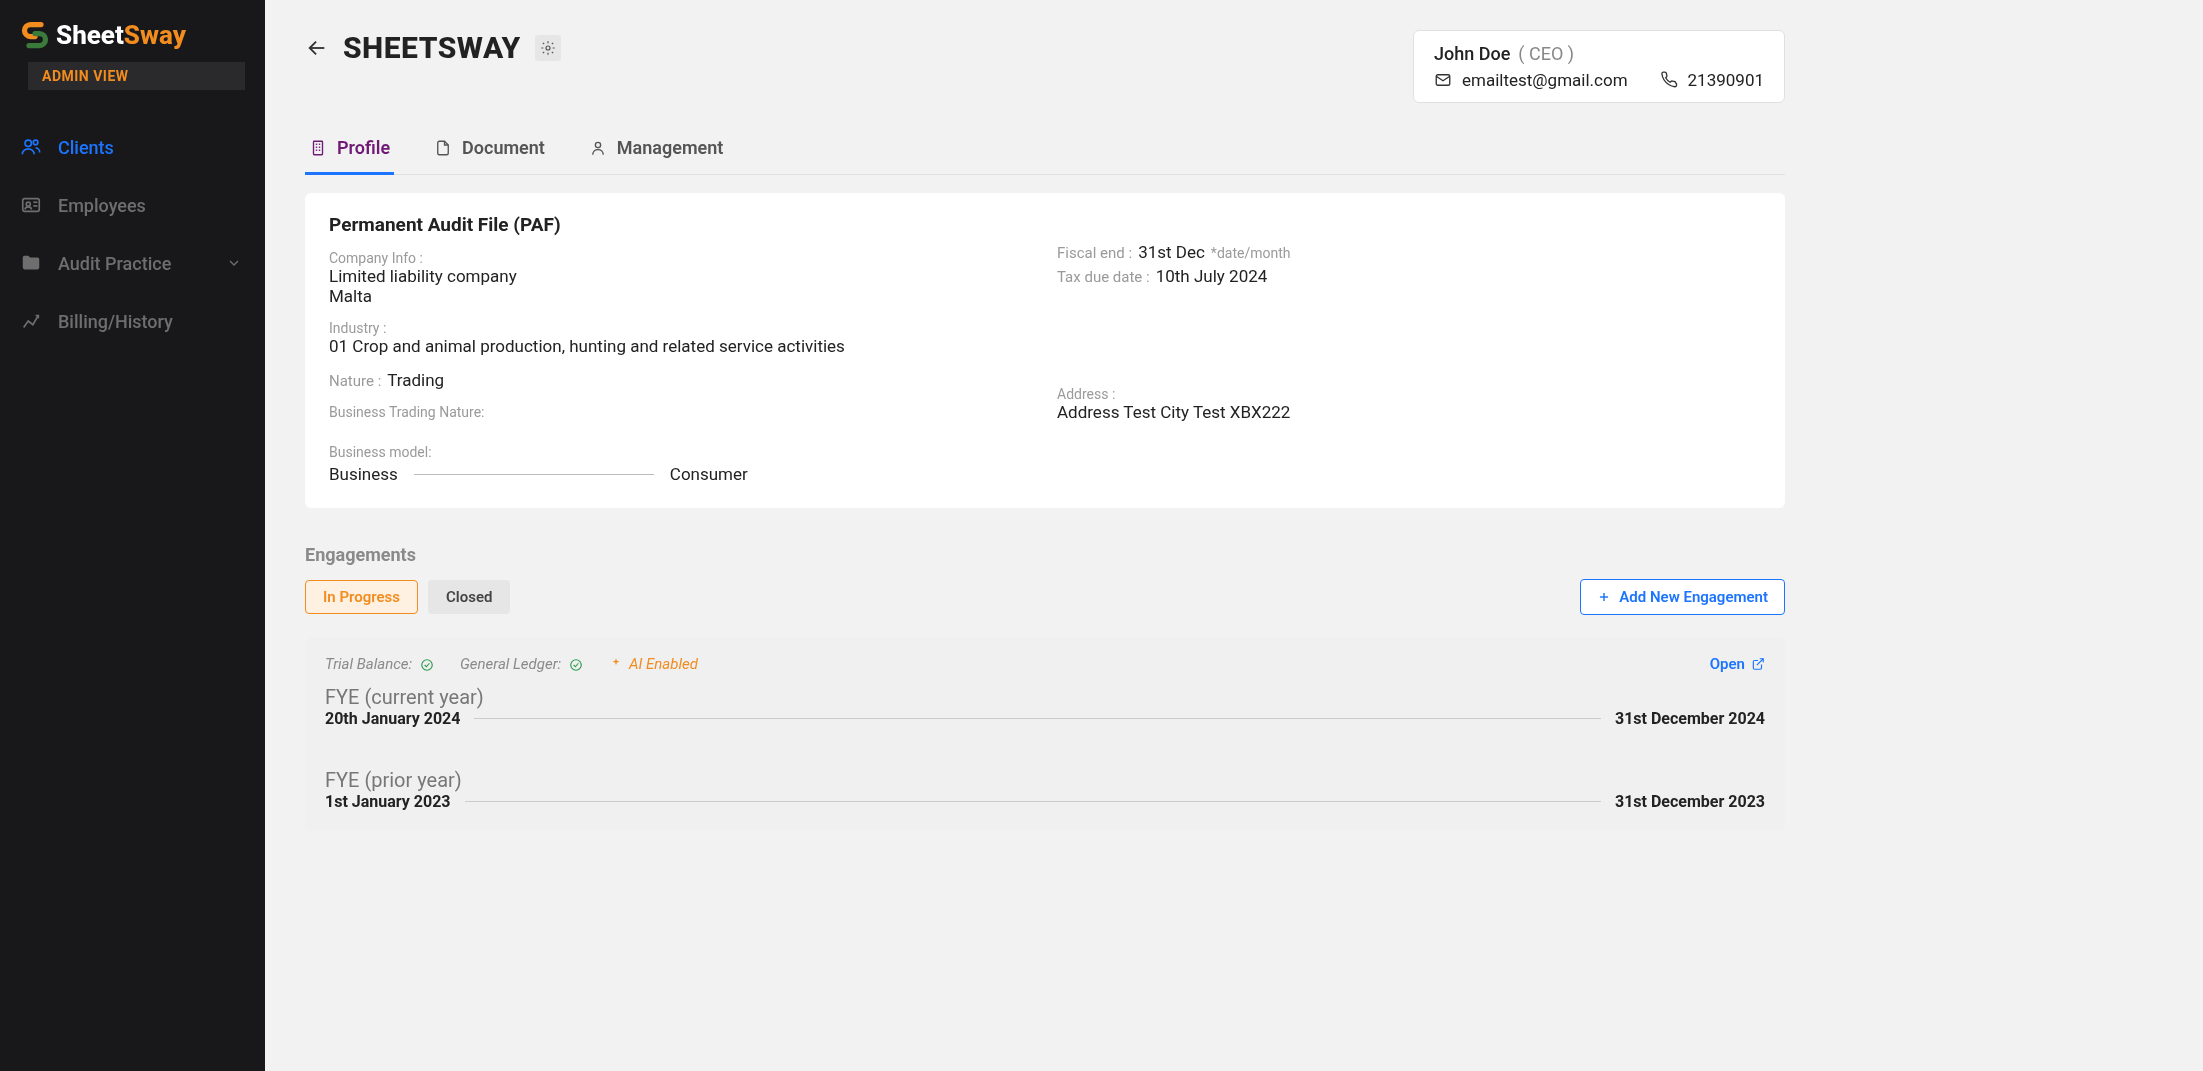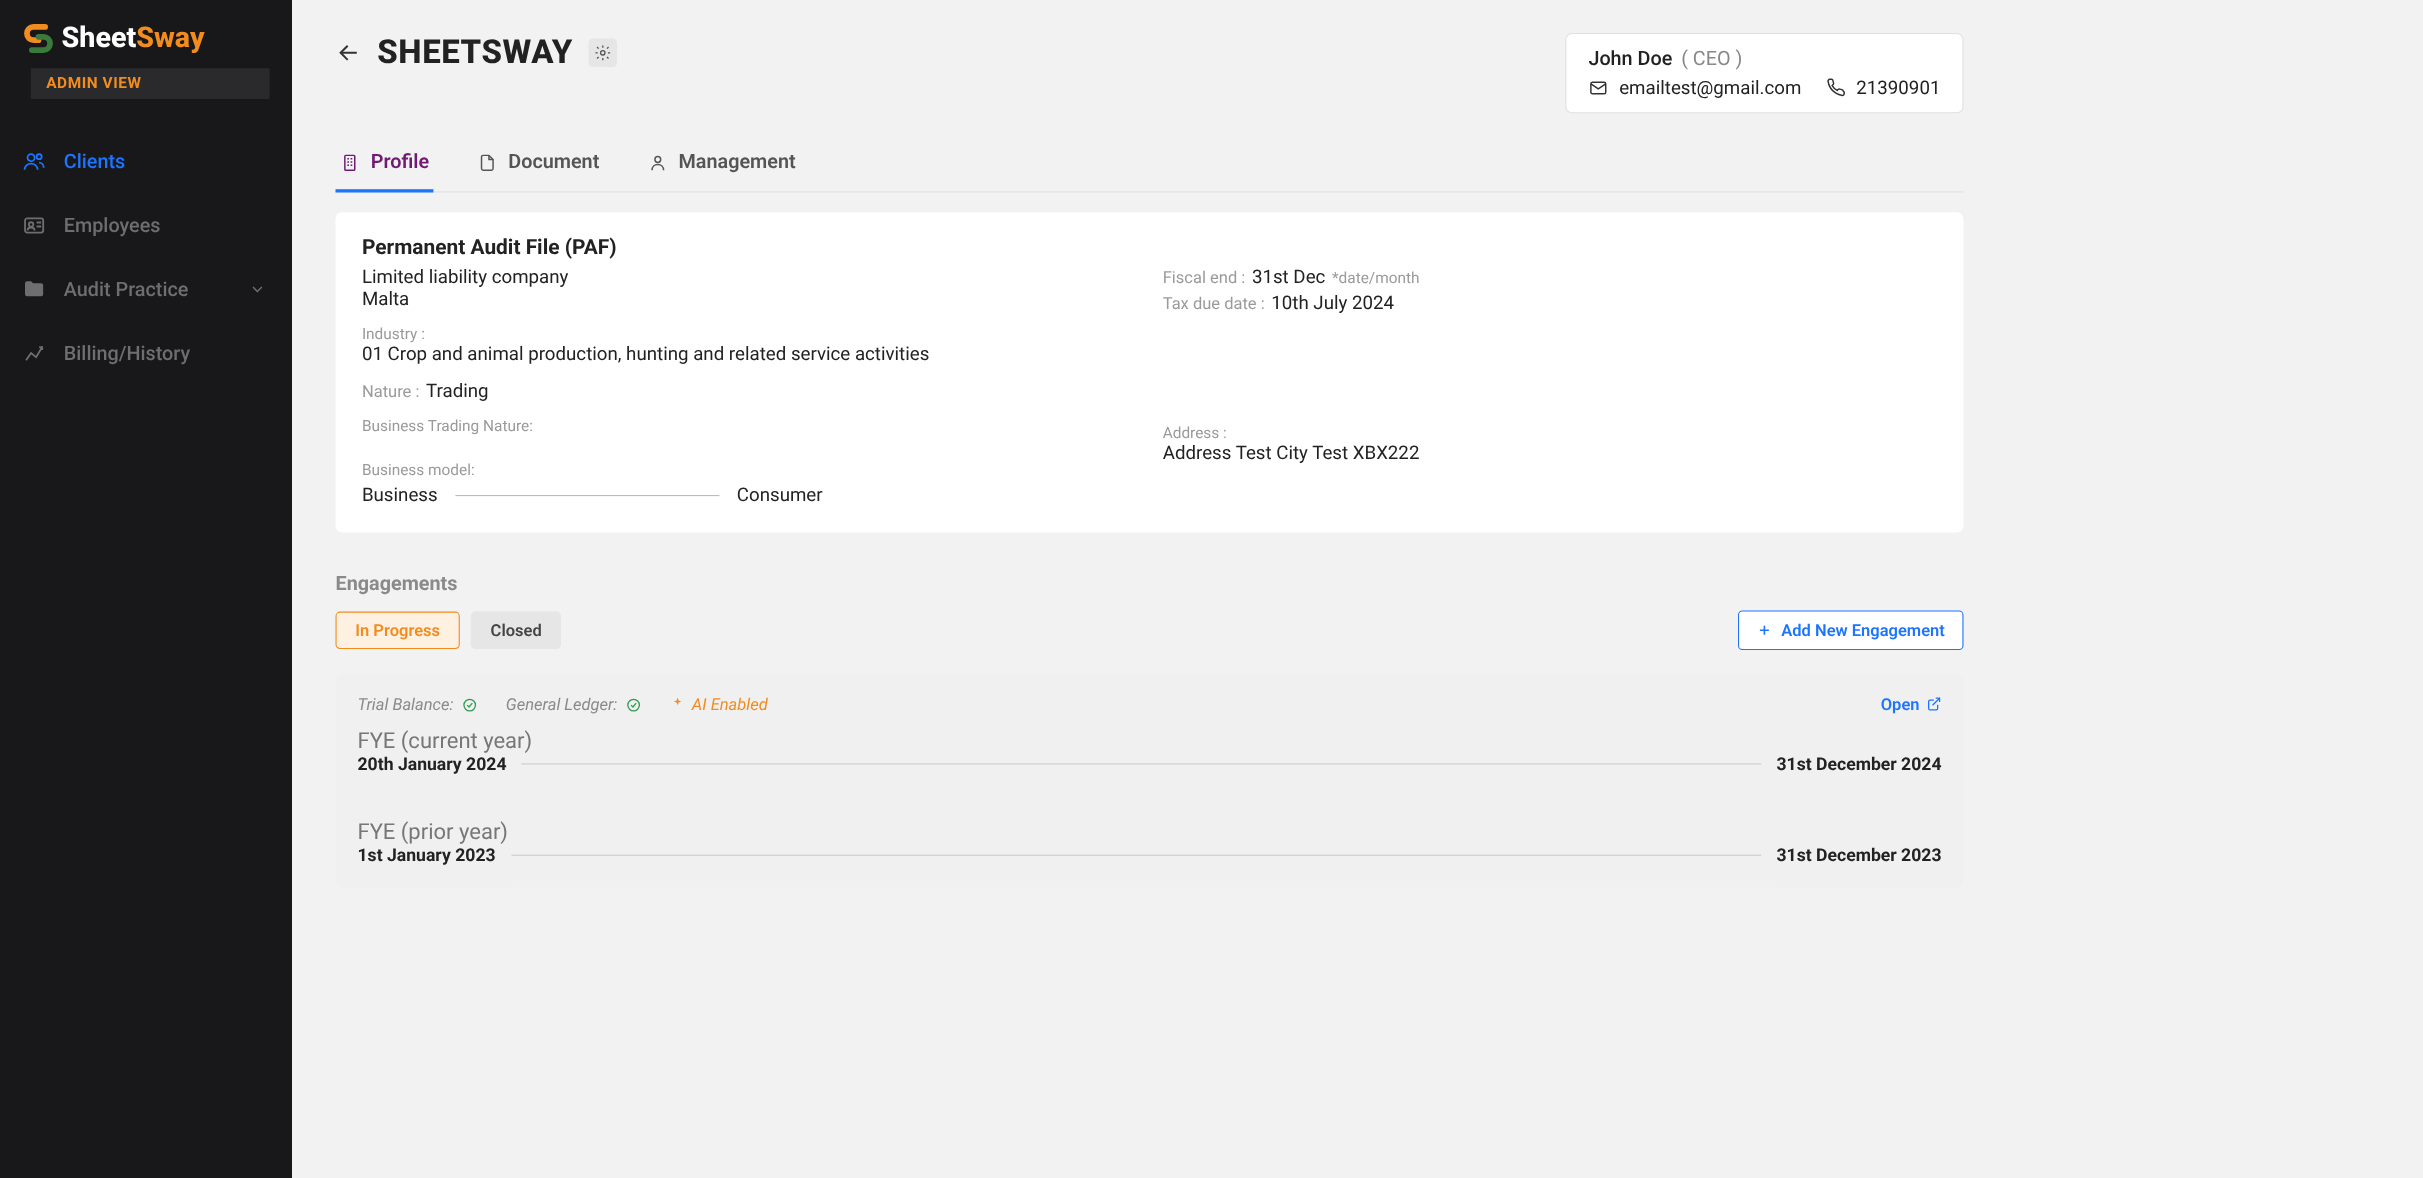--- a/index.html
+++ b/index.html
@@ -95,21 +95,21 @@
   .user-card{
     background:#fff;
     border:1px solid var(--border);
     border-radius:6px;
     padding:12px 20px;
     min-width:310px;
   }
   .user-name-row{display:flex;align-items:baseline;gap:8px;font-size:18px;}
   .user-name{font-weight:500;}
   .user-role{color:#888;}
-  .user-contact{display:flex;align-items:center;gap:22px;margin-top:6px;font-size:17px;}
+  .user-contact{display:flex;align-items:center;gap:32px;margin-top:6px;font-size:17px;}
   .user-contact .field{display:flex;align-items:center;gap:10px;}
   .user-contact .icon{width:18px;height:18px;}
   
   .tabs{
     display:flex;
     gap:36px;
     border-bottom:1px solid var(--border);
     margin-top:24px;
   }
   .tab{
@@ -340,20 +340,21 @@
           </svg>
       </span>
       <span>Management</span>
     </div>
   </div>
 
   <section class="card">
     <h3>Permanent Audit File (PAF)</h3>
     <div class="paf-grid">
       <div class="col">
+        <span class="label">Company Info :</span>
         <span class="val">Limited liability company</span>
         <span class="val">Malta</span>
 
         <span class="label" style="margin-top:14px;">Industry :</span>
         <span class="val">01 Crop and animal production, hunting and related service activities</span>
 
         <div class="row-inline" style="margin-top:14px;">
           <span class="inline-label">Nature :</span>
           <span class="val">Trading</span>
         </div>

